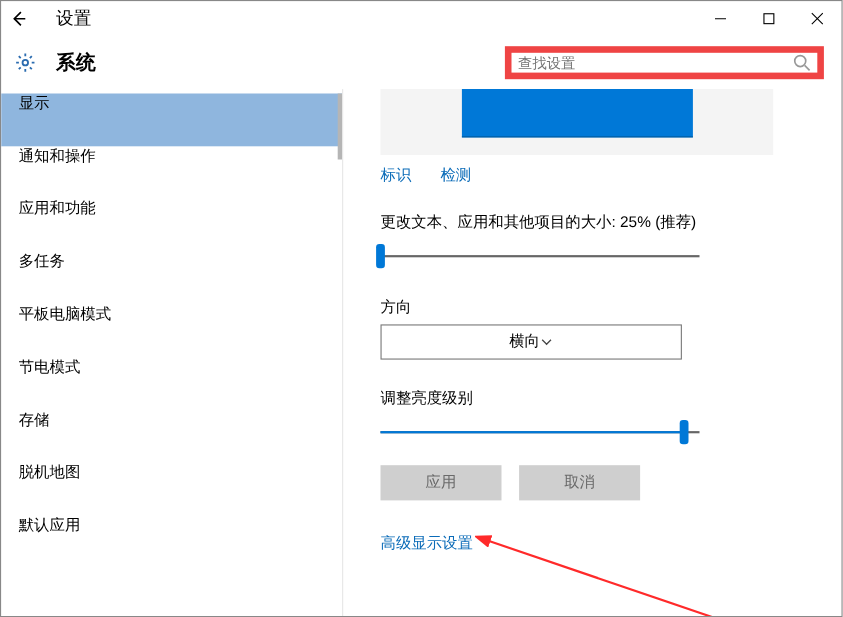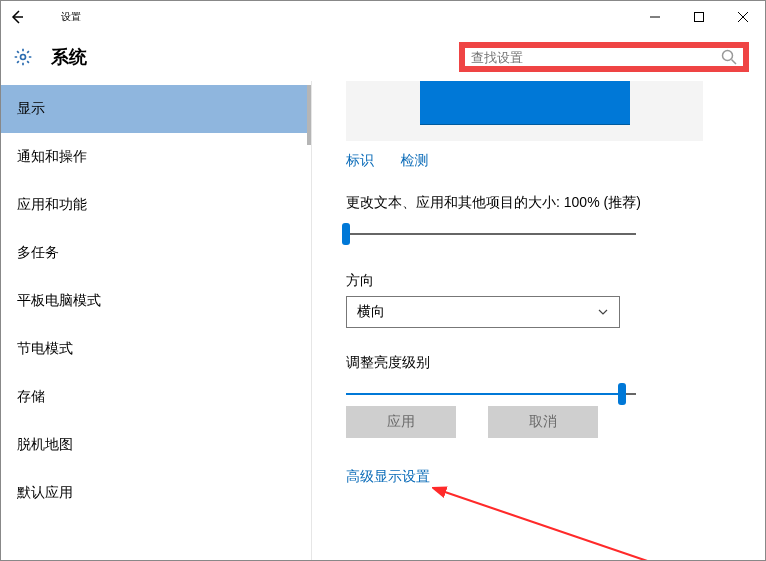--- a/index.html
+++ b/index.html
@@ -1,62 +1,62 @@
 <!DOCTYPE html>
 <html><head>
   <meta charset="utf-8">
   <style>
     * { margin: 0; padding: 0; box-sizing: border-box; font-family: "Microsoft YaHei", "Segoe UI", sans-serif; }
     body { width: 766px; height: 561px; border: 1px solid #888; background: #fff; overflow: hidden; position: relative; }
 
     
     .titlebar { height: 32px; display: flex; align-items: center; position: relative; }
     .titlebar .back { width: 32px; height: 32px; display:flex; align-items:center; justify-content:center; }
-    .titlebar .title { font-size: 10px; margin-left: 28px; }
+    .titlebar .title { font-size: 16px; margin-left: 18px; }
     .titlebar .winbtns { position:absolute; right:0; top:0; display:flex; }
     .titlebar .winbtn { width: 44px; height: 32px; display:flex; align-items:center; justify-content:center; }
     .winbtn svg { stroke:#000; stroke-width:1; fill:none; }
 
     
     .header { height: 48px; display:flex; align-items:center; }
     .header .gear { width: 20px; height: 20px; margin-left: 12px; color:#0b5fa4; }
     .header .pagetitle { font-weight: bold; font-size: 18px; margin-left: 18px; }
     .header .spacer { flex:1; }
     .header .search { width: 290px; height: 30px; border:6px solid #ef4444; margin-right: 16px; display:flex; align-items:center; padding: 0 6px; }
     .header .search input { border:none; outline:none; flex:1; font-size:13px; }
     .header .search .sicon { width:16px; height:16px; opacity:.6; }
 
     
     .body { display:flex; height: calc(100% - 80px); }
     .sidebar { width: 310px; border-right: none; padding-top: 4px; overflow-y:auto; position:relative; }
-    .sidebar-item { height: 48px; display:flex; align-items:center; padding-left: 16px; font-size: 14px; cursor:pointer; }
+    .sidebar-item { height: 48px; display:flex; align-items:flex-start; padding-left: 16px; font-size: 14px; cursor:pointer; }
     .sidebar-item.active { background: #8fb6de; }
     
     .sidebar::after { content:""; position:absolute; right:0; top:4px; width:4px; height:60px; background:#b5b5b5; }
 
     .content { flex:1; overflow-y:auto; padding: 0 0 20px 0; border-left: 1px solid #e6e6e6; position: relative;}
     .content-in { padding-left: 34px; padding-right: 32px; }
 
     .id-preview { background:#f4f4f4; margin: 0 30px 8px 0; padding: 0 0 16px 0;}
     .id-box { width: 210px; height: 44px; background:#0078d7; margin: 0 auto; border-bottom: 1px solid #005a9e; }
 
     .links-row { margin-top: 10px; }
     .links-row a { color:#0a6bb8; font-size:14px; margin-right: 22px; text-decoration:none; }
 
     .label { font-size: 14px; margin-top: 24px; }
     .slider { position:relative; width: 290px; height: 24px; margin-top: 10px; }
     .slider .track { position:absolute; left:0; right:0; top:50%; height:2px; background:#666; transform:translateY(-50%);}    
     .slider .track .fill { position:absolute; left:0; top:0; bottom:0; background:#0078d7; }
     .slider .thumb { position:absolute; width:8px; height:22px; background:#0078d7; top:1px; border-radius:3px; transform:translateX(-50%);}    
 
     .field-label { font-size:14px; margin-top:26px; }
-    .select { width: 274px; height: 32px; border:1px solid #777; margin-top:6px; display:flex; align-items:center; justify-content:space-between; padding: 0 10px; font-size:14px; cursor:pointer; }
+    .select { width: 274px; height: 32px; border:1px solid #777; margin-top:6px; display:flex; align-items:center; justify-content:center; padding: 0 10px; font-size:14px; cursor:pointer; }
     .select .chev { width:12px; height:12px; }
 
-    .btnrow { display:flex; gap: 32px; }
+    .btnrow { display:flex; gap: 16px; margin-top: 18px; }
     .btn { width: 110px; height: 32px; background:#cfcfcf; color:#6a6a6a; display:flex; align-items:center; justify-content:center; font-size: 14px; }
 
     .advlink { color:#0a6bb8; font-size:14px; margin-top: 30px; display:inline-block; text-decoration: none; }
 
     
     .arrow { position:absolute; left: 440px; top: 460px; pointer-events:none; }
   </style>
 </head>
 <body>
 
@@ -139,21 +139,21 @@
     <div class="content-in">
       <div class="id-preview">
         <div class="id-box"></div>
       </div>
 
       <div class="links-row">
         <a href="#">标识</a>
         <a href="#">检测</a>
       </div>
 
-      <div class="label">更改文本、应用和其他项目的大小: 100% (推荐)</div>
+      <div class="label">更改文本、应用和其他项目的大小: 25% (推荐)</div>
       <div class="slider" id="scale-slider">
         <div class="track">
             <div class="fill" style="width: 0%;"></div>
           </div>
         <div class="thumb" style="left: 0%;"></div>
       </div>
 
       <div class="field-label">方向</div>
       <div class="select">
         <span>横向</span>

